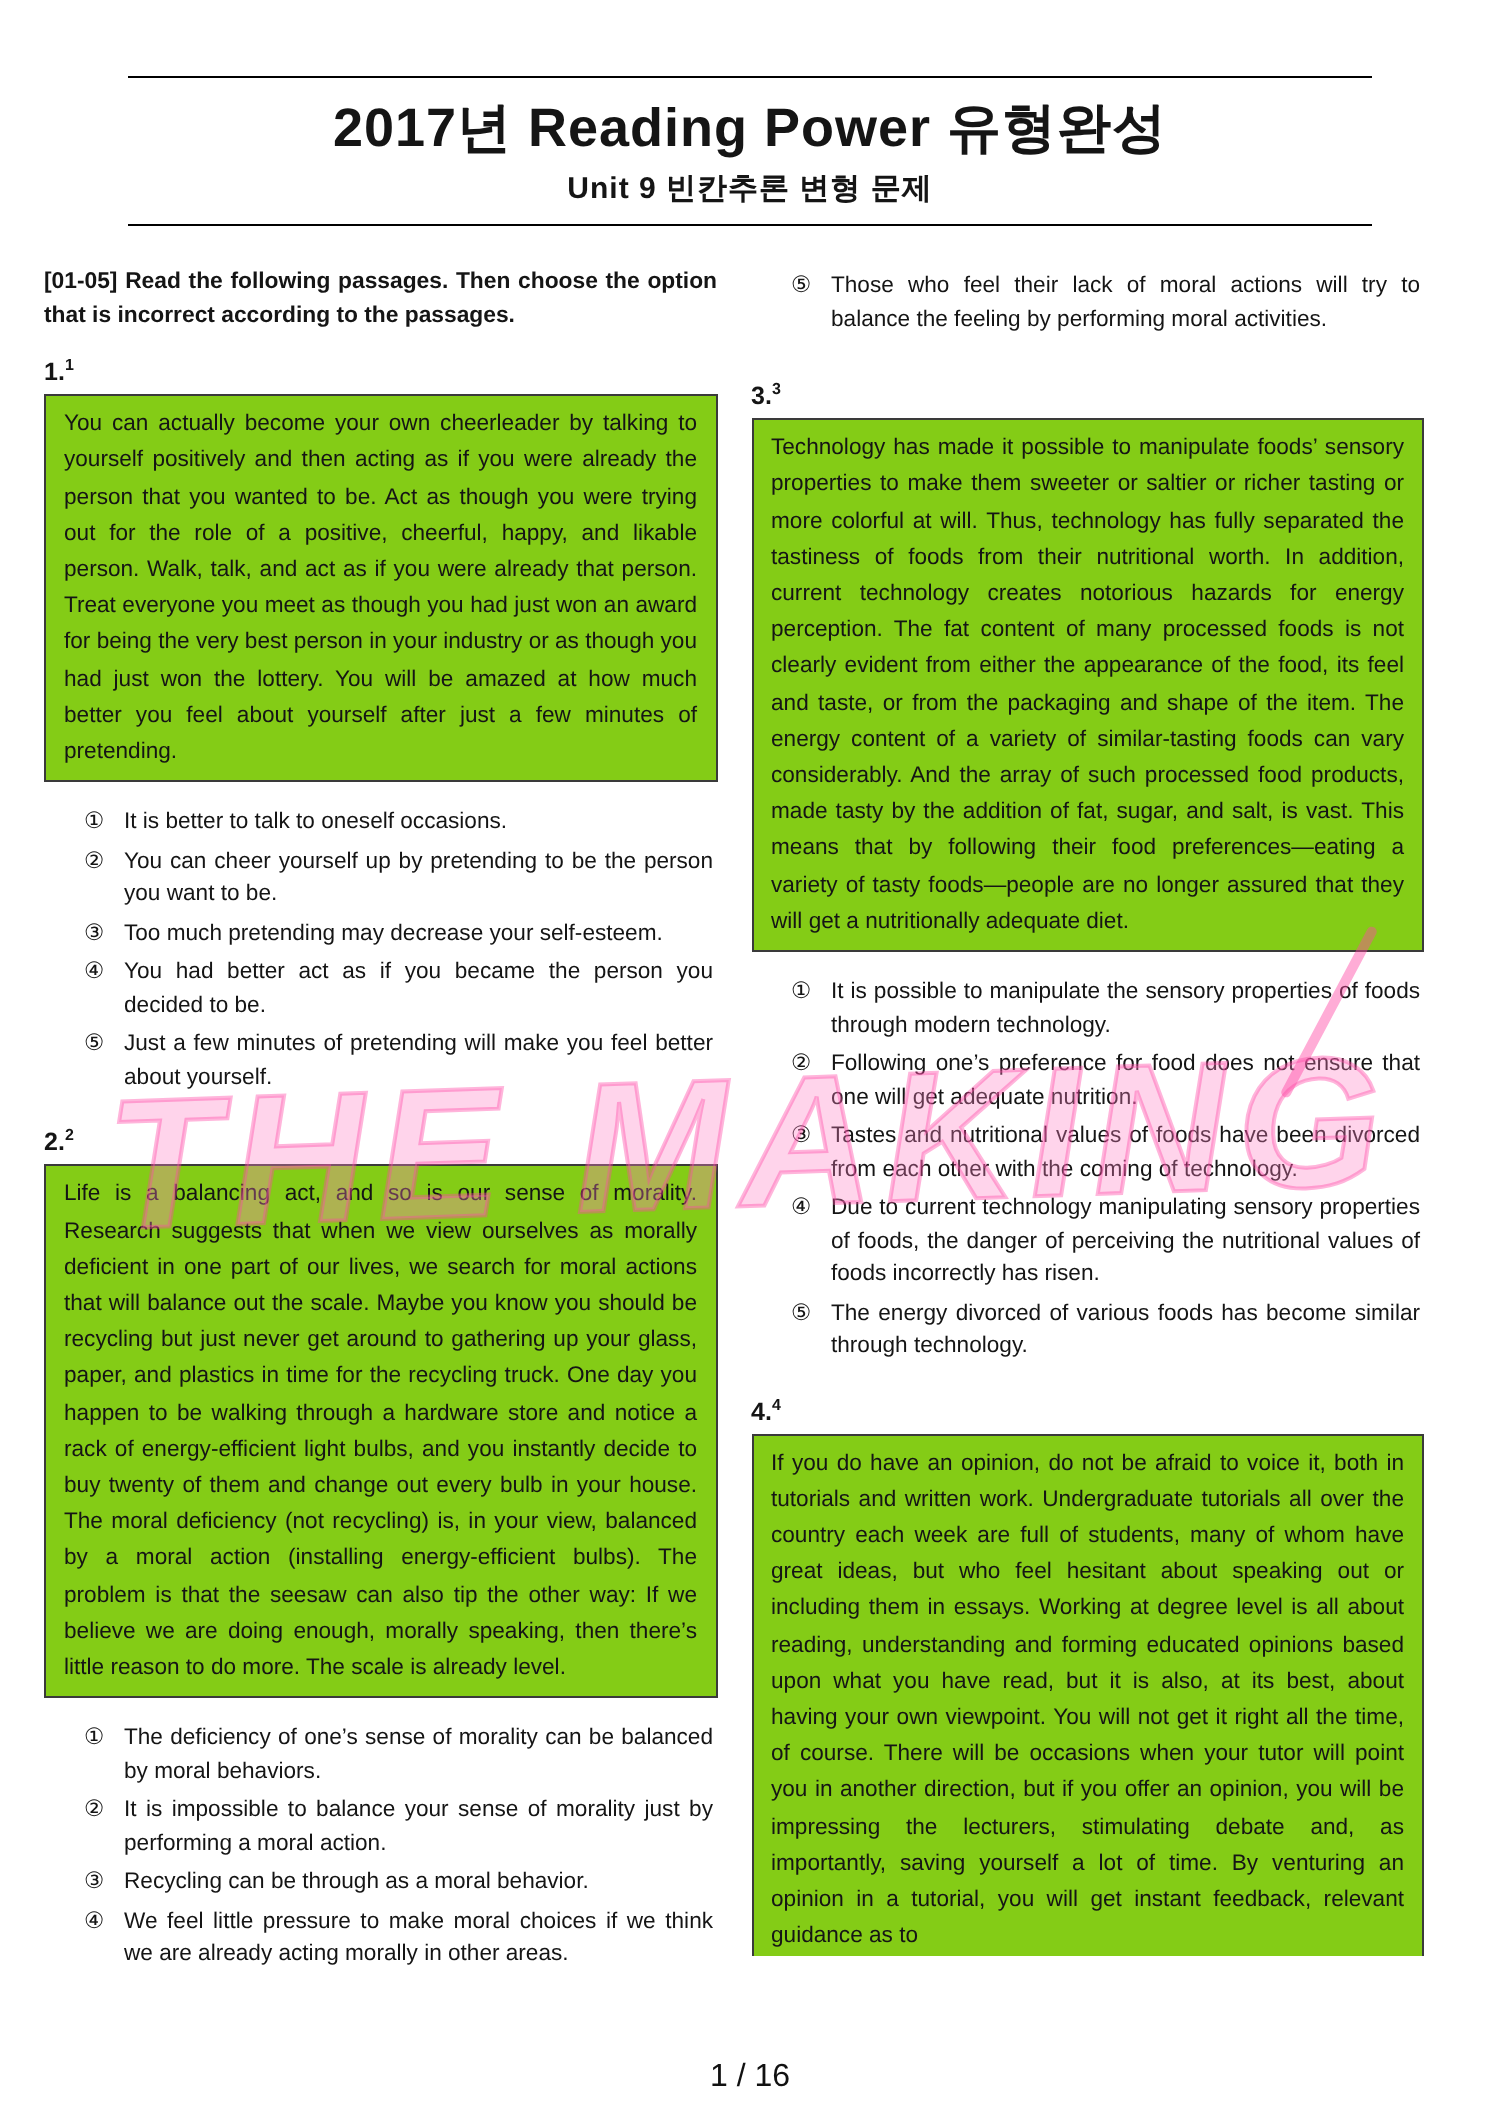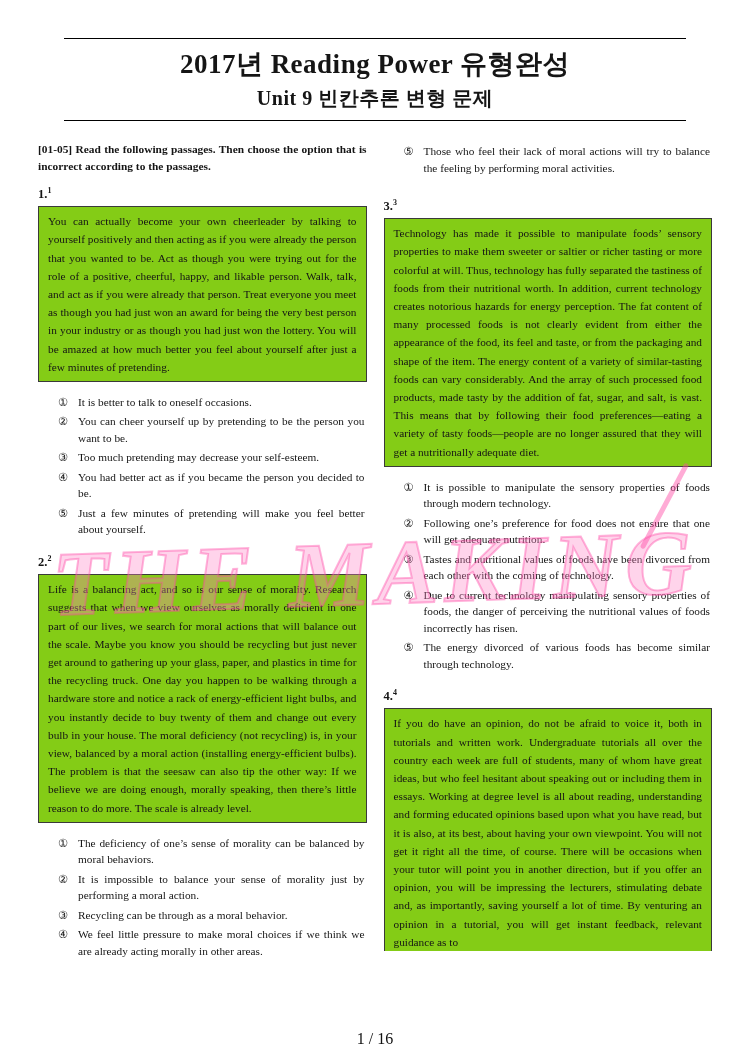--- a/index.html
+++ b/index.html
@@ -1,37 +1,37 @@
 <!DOCTYPE html>
 <html><head>
 <meta charset="utf-8">
 <style>
   html,body{margin:0;padding:0;background:#ffffff;}
   .page{
     position:relative;
     width:750px;height:1060px;
     background:#ffffff;
-    font-family:Liberation Serif, serif;
+    font-family:Liberation Sans, sans-serif;
     color:#151515;
     overflow:hidden;
   }
   .rule{border:none;border-top:1.6px solid #000;margin:0 64px;}
   .rule-top{margin-top:38px;}
   .rule-bottom{margin-bottom:0;}
   .title{
     font-size:27px;font-weight:bold;text-align:center;
     margin:7px 0 0;letter-spacing:0.5px;
   }
   .subtitle{
-    font-size:20px;font-weight:bold;text-align:center;
+    font-size:15px;font-weight:bold;text-align:center;
     margin:3px 0 8px;letter-spacing:0.5px;
   }
   .content{
     display:flex;gap:17px;
-    padding:20px 38px 0 38px;
+    padding:20px 38px 0 22px;
     align-items:flex-start;
   }
   .col{flex:1;min-width:0;}
   .instruction{
     font-weight:bold;font-size:11.4px;line-height:16.5px;
     text-align:justify;margin:0 0 12px 0;
   }
   .qnum{
     font-weight:bold;font-size:12.5px;margin:6px 0 4px 0;
   }

